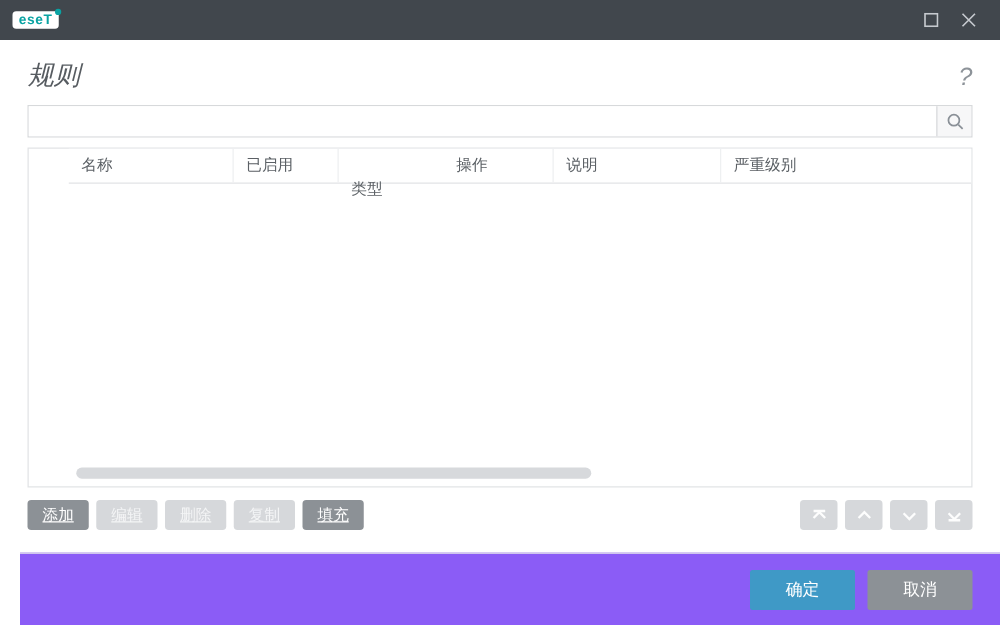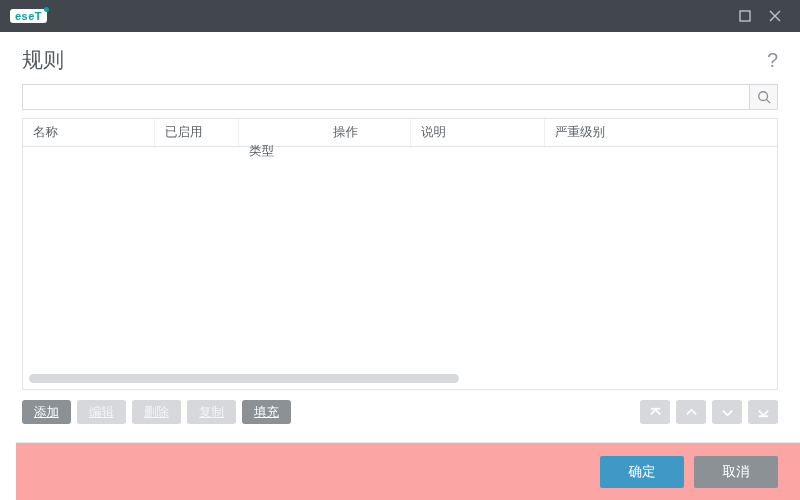--- a/index.html
+++ b/index.html
@@ -43,22 +43,23 @@
     height: 32px;
     display: flex;
     align-items: center;
     justify-content: center;
     color: #c6cacf;
   }
   .win-btn svg { width: 12px; height: 12px; stroke: currentColor; stroke-width: 1.3; fill: none; }
 
   .header-row {
     display: flex;
-    align-items: center;
+    align-items: flex-end;
     padding: 14px 22px 10px 22px;
+    font-style: italic;
   }
   .page-title {
     font-size: 21px;
     color: #575c61;
     font-weight: 400;
   }
   .help-btn {
     margin-left: auto;
     font-size: 20px;
     color: #8d9399;
@@ -89,20 +90,21 @@
     justify-content: center;
   }
   .search-btn svg { width: 14px; height: 14px; stroke: #8a9097; stroke-width: 1.6; fill: none; }
 
   .table-wrap {
     margin-top: 8px;
     border: 1px solid #e2e4e6;
     height: 272px;
     display: flex;
     flex-direction: column;
+    padding-left: 32px;
   }
   .thead {
     display: flex;
     height: 28px;
     background: #fff;
     border-bottom: 1px solid #e2e4e6;
   }
   .th {
     font-size: 12.5px;
     color: #5b6065;
@@ -163,21 +165,21 @@
     display: flex;
     align-items: center;
     justify-content: center;
   }
   .arrow-btn svg { width: 13px; height: 13px; stroke: #fdfdfd; stroke-width: 2; fill: none; }
 
   .footer {
     position: absolute;
     bottom: 0; left: 16px; right: 0;
     height: 58px;
-    background: #fca5a5;
+    background: #8b5cf6;
     border-top: 1px solid #e7e8ea;
     display: flex;
     align-items: center;
     justify-content: flex-end;
     gap: 10px;
     padding: 0 22px;
   }
   .btn {
     min-width: 84px;
     height: 32px;

